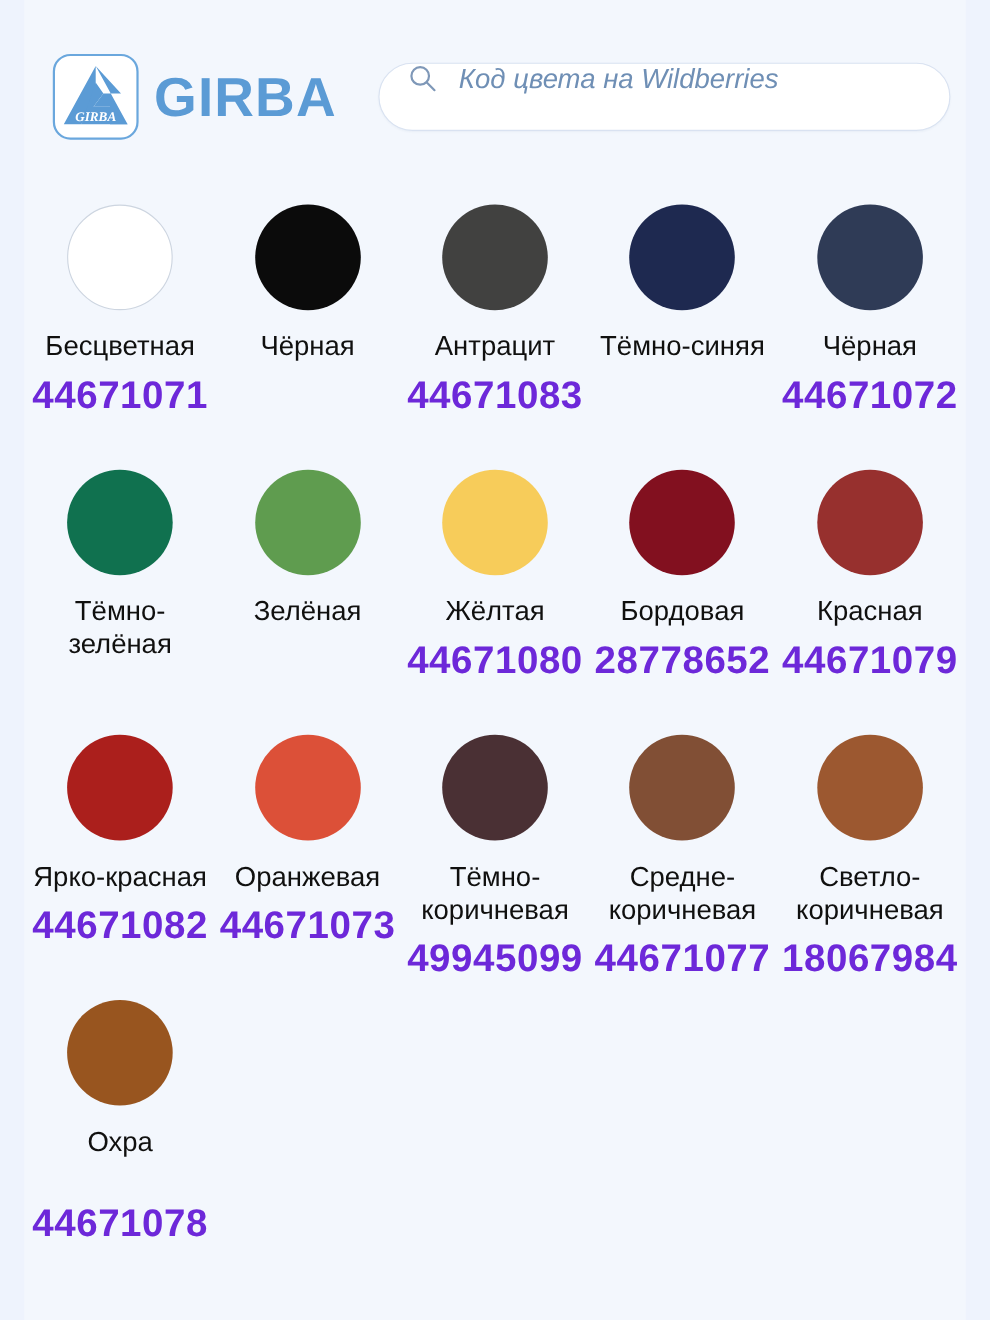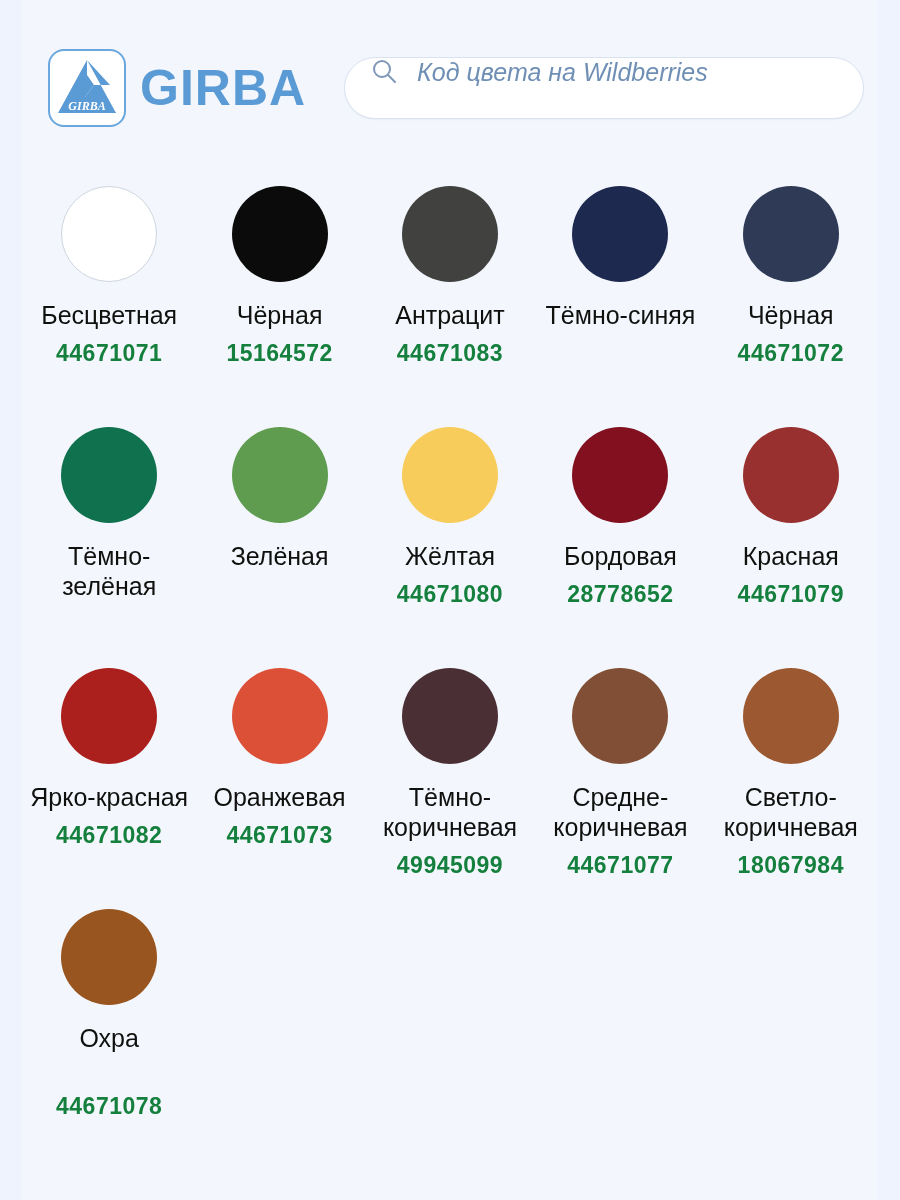--- a/index.html
+++ b/index.html
@@ -157,23 +157,23 @@
     font-size: 25px;
     line-height: 30px;
     color: #10100f;
     text-align: center;
     max-width: 205px;
     white-space: pre-line;
   }
 
   .swatch-code {
     margin-top: 10px;
-    font-size: 23px;
+    font-size: 35px;
     font-weight: bold;
-    color: #15803d;
+    color: #6d28d9;
     letter-spacing: 0.5px;
     text-align: left;
   }
 
   
   .swatch.two-line .swatch-code { margin-top: 10px; }
   .swatch.short-label .swatch-label { padding-bottom: 30px; }
 </style>
 </head>
 <body>
@@ -210,21 +210,20 @@
     <div class="swatch-grid">
 
       <div class="swatch">
         <div class="dot outlined" style="background: rgb(255, 255, 255);"></div>
         <div class="swatch-label">Бесцветная</div>
         <div class="swatch-code">44671071</div>
       </div>
       <div class="swatch">
         <div class="dot" style="background: rgb(11, 11, 11);"></div>
         <div class="swatch-label">Чёрная</div>
-        <div class="swatch-code">15164572</div>
       </div>
       <div class="swatch">
         <div class="dot" style="background: rgb(65, 65, 64);"></div>
         <div class="swatch-label">Антрацит</div>
         <div class="swatch-code">44671083</div>
       </div>
       <div class="swatch">
         <div class="dot" style="background: rgb(30, 41, 80);"></div>
         <div class="swatch-label">Тёмно-синяя</div>
       </div>

